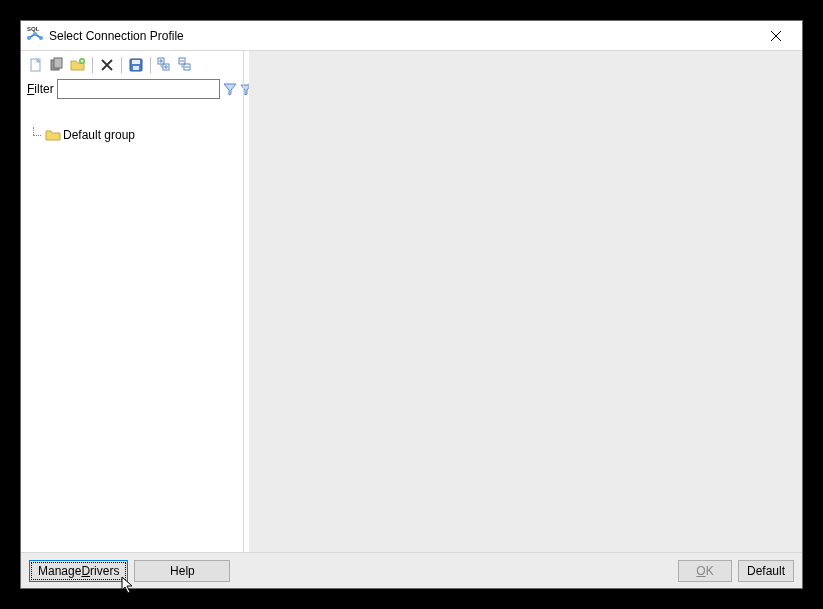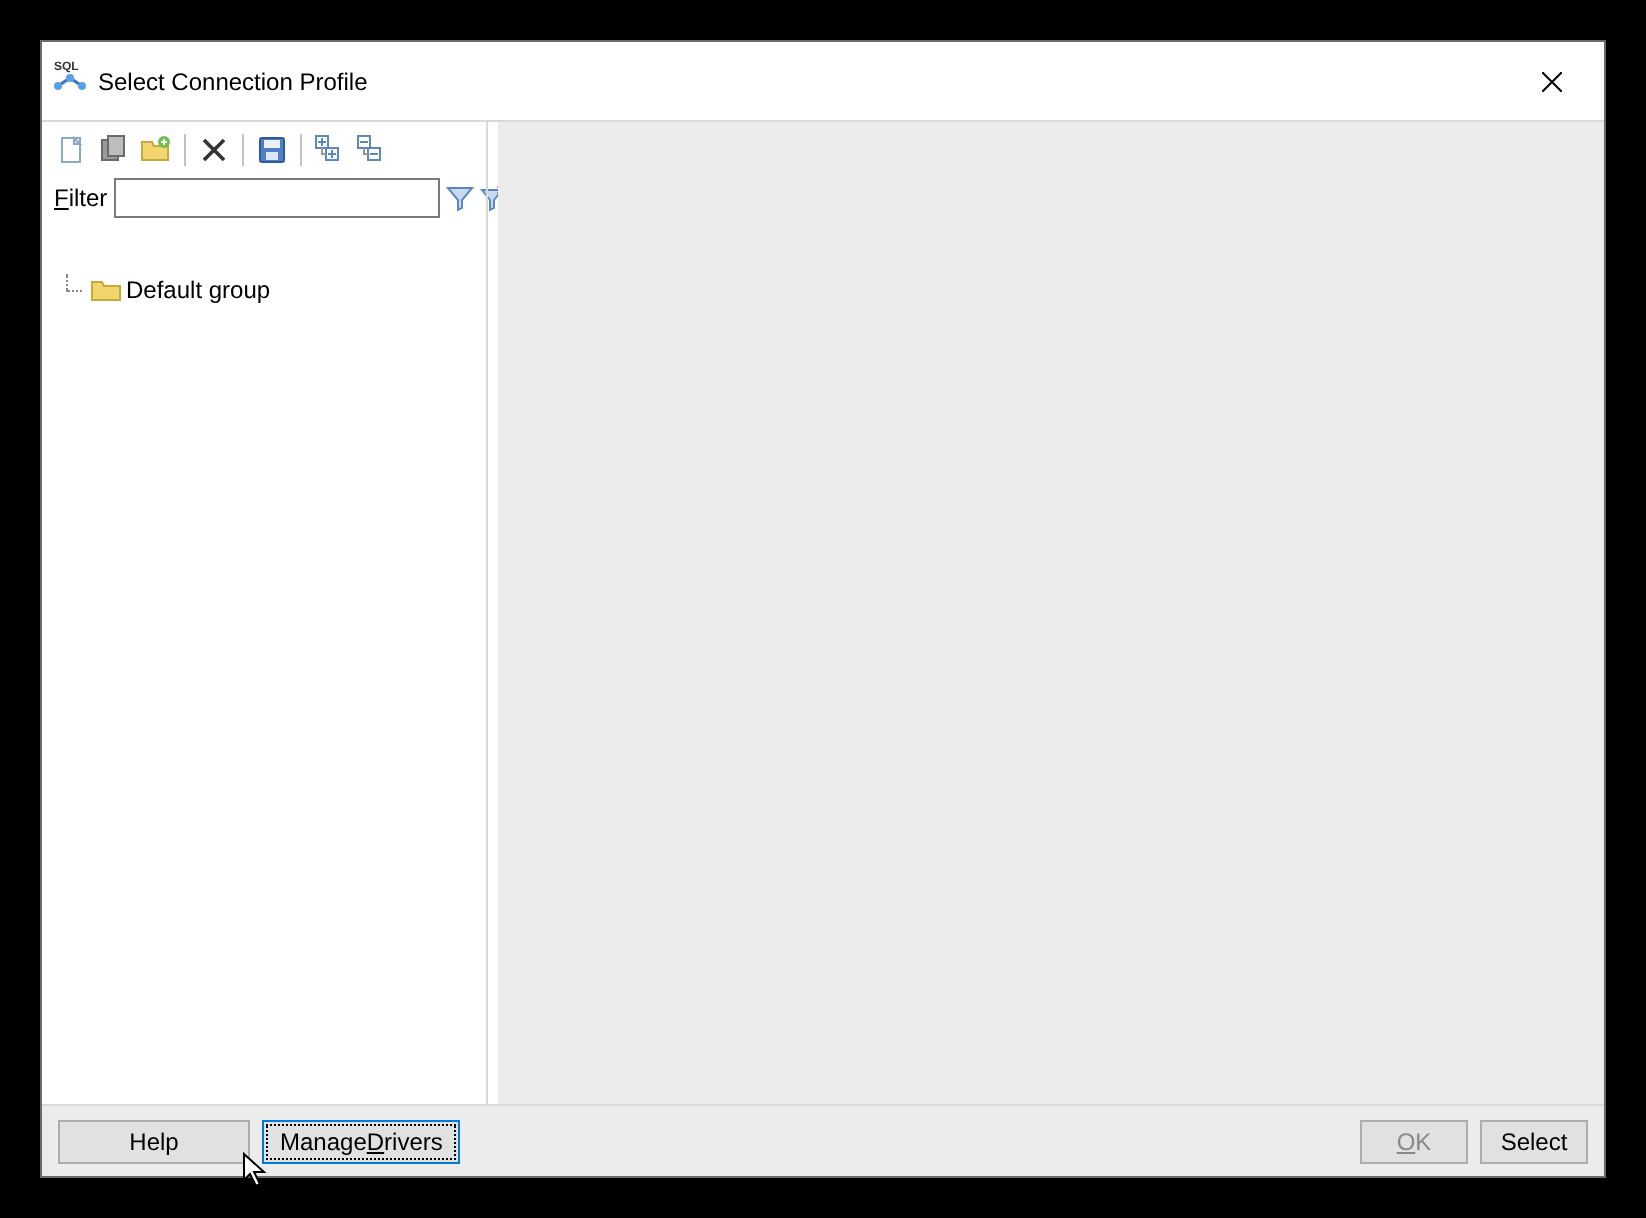--- a/index.html
+++ b/index.html
@@ -21,21 +21,21 @@
       left: 20px;
       top: 20px;
       width: 783px;
       height: 569px;
       background: #fff;
       border: 1px solid #6a6a6a;
       display: flex;
       flex-direction: column;
     }
     .titlebar {
-      height: 40px;
+      height: 30px;
       background: #fff;
       display: flex;
       align-items: center;
       padding: 0 6px;
       border-bottom: 1px solid #d8d8d8;
     }
     .titlebar .app-icon {
       width: 16px;
       height: 16px;
       margin-right: 6px;
@@ -345,30 +345,30 @@
         </div>
       </div>
     </div>
 
     <div class="divider"></div>
 
     <div class="main-panel"></div>
   </div>
 
   <div class="footer">
-    <button class="btn" style="min-width:96px">Help</button>
     <button class="btn focused" style="min-width:96px">
         <span>Manage </span>
         <span class="ul">D</span>
         <span>rivers</span>
       </button>
+    <button class="btn" style="min-width:96px">Help</button>
     <div class="spacer"></div>
     <button class="btn small disabled">
         <span class="ul">O</span>
         <span>K</span>
       </button>
-    <button class="btn small">Select</button>
+    <button class="btn small">Default</button>
   </div>
 </div>
 
 <svg class="cursor" viewBox="0 0 14 20">
   <path d="M1 1 L1 14 L4 11 L7 17 L9 16 L6 10 L11 10 Z" fill="#fff" stroke="#000" stroke-width="1"></path>
 </svg>
 
 </body></html>

